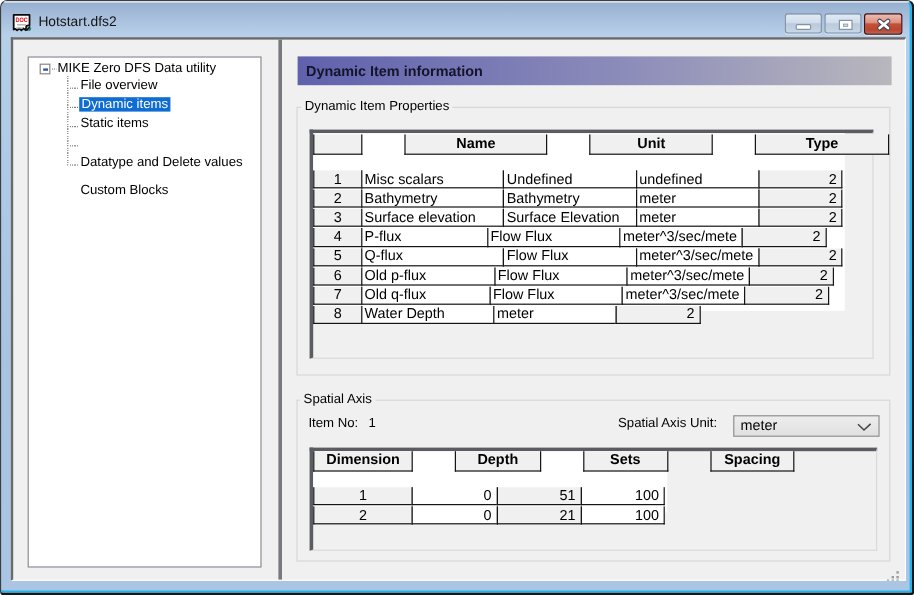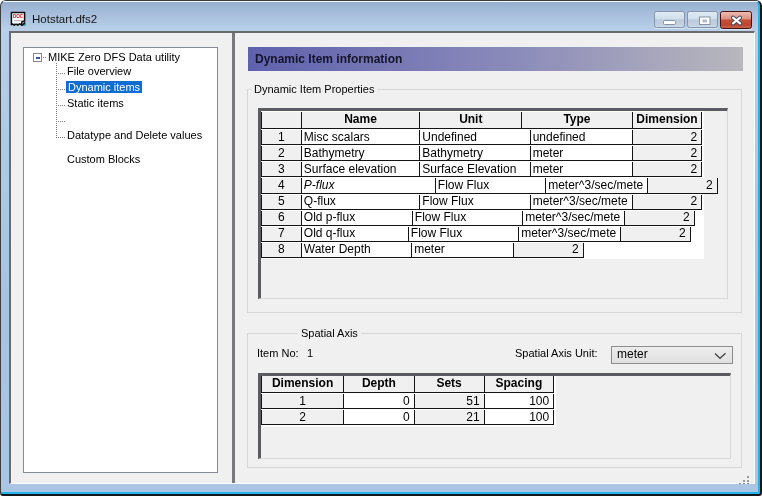--- a/index.html
+++ b/index.html
@@ -51,21 +51,21 @@
   #g2 { left:245.5px; top:331.8px; width:495.5px; height:135px; }
   
   .gridframe { position:absolute; background:#f0f0f0;
     border:3px solid #5b5c61; border-right:1px solid #d9d9d9; border-bottom:1px solid #d9d9d9; }
   .cellsregion { position:absolute; background:#fff; }
   .grow { display:flex; }
   .gc { border:1px solid #141414; border-top:none; border-bottom-width:1.5px;
     height:15.1px; margin-right:-1px; overflow:hidden;
     white-space:nowrap; font-size:12px; line-height:13px; padding:0.5px 2px 0; flex:none; }
   .ghead .gc { font-weight:bold; font-size:12px; text-align:center; height:16.9px; padding-top:1px; }
-  .ghead { margin-bottom:1px; }
+  .ghead { margin-bottom:13px;gap:36px; }
   .gdata { margin-bottom:1px; }
   .gray { background:#f0f0f0; }
   .white { background:#fff; }
   .ctr { text-align:center; }
   .rt { text-align:right; padding-right:4px; }
   
   #combo { position:absolute; left:610px; top:345px; width:122px; height:18px;
     border:1px solid #8e8e8e; background:linear-gradient(180deg,#ededed,#e0e0e0);
     font-size:12px; line-height:13px; padding:1px 0 0 5px; color:#000; }
   .lbl { position:absolute; font-size:11px; line-height:12px; color:#000; white-space:nowrap; }
@@ -161,21 +161,21 @@
       </div>
       <div class="grow gdata">
         <div class="gc gray ctr" style="width:40.8px;">3</div>
         <div class="gc white" style="width:119.5px;">Surface elevation</div>
         <div class="gc white" style="width:111.4px;">Surface Elevation</div>
         <div class="gc white" style="width:103px;">meter</div>
         <div class="gc gray rt" style="width:70.6px;">2</div>
       </div>
       <div class="grow gdata">
         <div class="gc gray ctr" style="width:40.8px;">4</div>
-        <div class="gc white" style="width:135px;font-style:italic;">P-flux</div>
+        <div class="gc white" style="width:106px;">P-flux</div>
         <div class="gc white" style="width:111.4px;">Flow Flux</div>
         <div class="gc white" style="width:103px;">meter^3/sec/mete</div>
         <div class="gc gray rt" style="width:70.6px;">2</div>
       </div>
       <div class="grow gdata">
         <div class="gc gray ctr" style="width:40.8px;">5</div>
         <div class="gc white" style="width:119.5px;">Q-flux</div>
         <div class="gc white" style="width:111.4px;">Flow Flux</div>
         <div class="gc white" style="width:103px;">meter^3/sec/mete</div>
         <div class="gc gray rt" style="width:70.6px;">2</div>
@@ -197,21 +197,21 @@
       <div class="grow gdata">
         <div class="gc gray ctr" style="width:40.8px;">8</div>
         <div class="gc white" style="width:111.4px;">Water Depth</div>
         <div class="gc white" style="width:103px;">meter</div>
         <div class="gc gray rt" style="width:70.6px;">2</div>
       </div>
     </div>
   </div>
 
   <div class="gbox" id="g2"></div>
-  <div class="glabel" style="left:249px;top:326.5px;margin-left:48px;">Spatial Axis</div>
+  <div class="glabel" style="left:249px;top:326.5px;">Spatial Axis</div>
   <div class="lbl" style="left:256px;top:346px;">Item No:</div>
   <div class="lbl" style="left:306px;top:346px;">1</div>
   <div class="lbl" style="left:514px;top:346px;">Spatial Axis Unit:</div>
   <div id="combo">meter
     <svg width="13" height="8" viewBox="0 0 13 8" style="position:absolute;right:5px;top:5px">
       <polyline points="1,1.5 6,6.3 11.5,1.2" fill="none" stroke="#464646" stroke-width="1.3"></polyline>
     </svg>
   </div>
 
   <div class="gridframe" style="left:257px;top:371.8px;width:472.5px;height:86.2px;">

